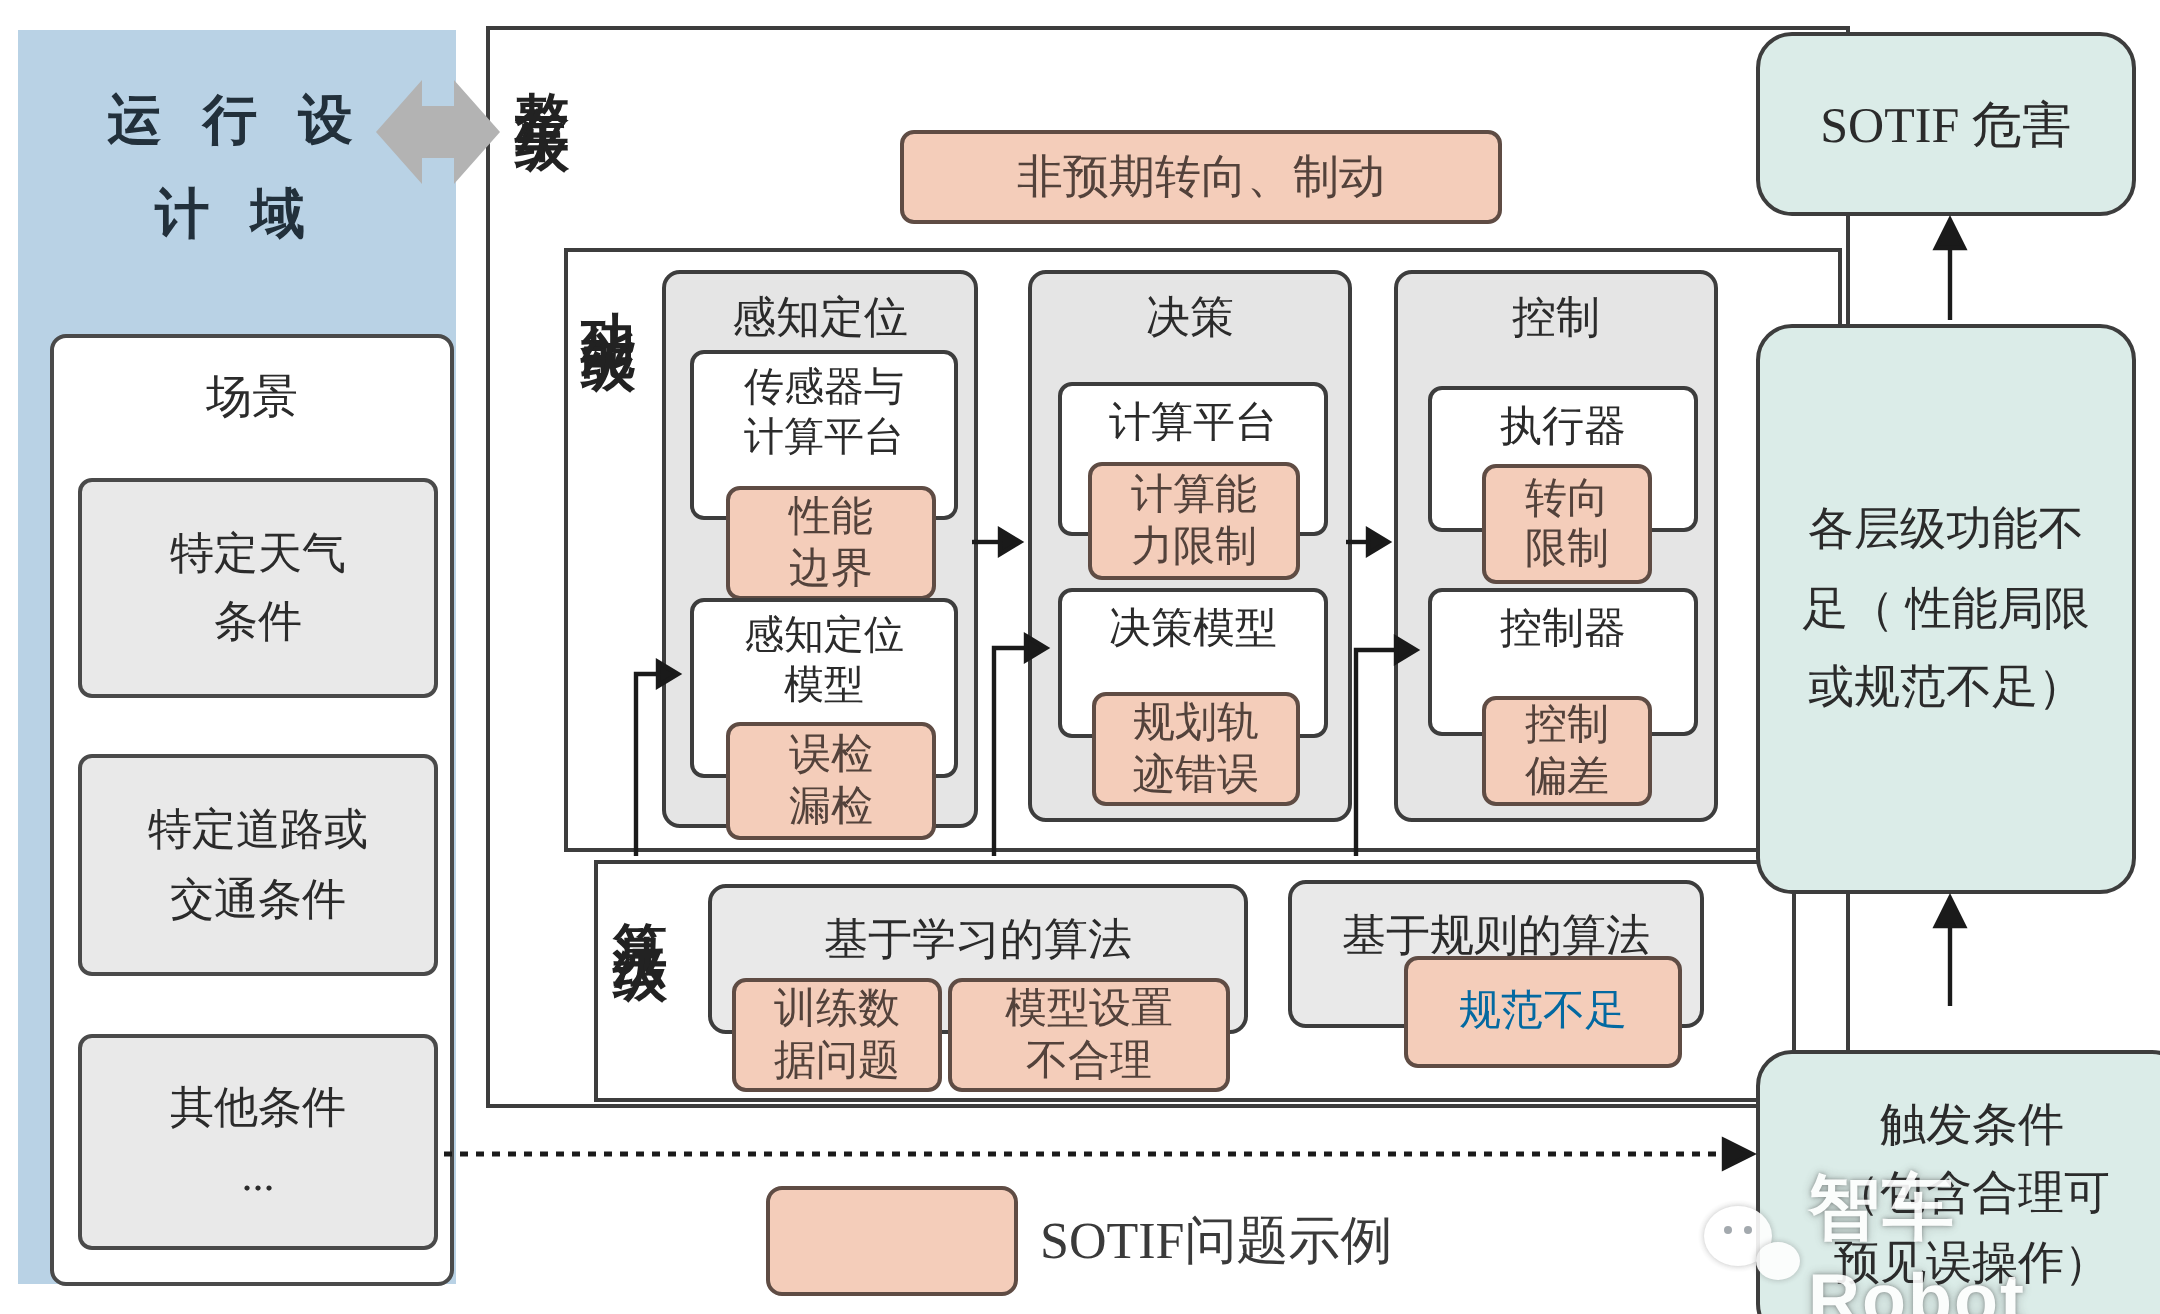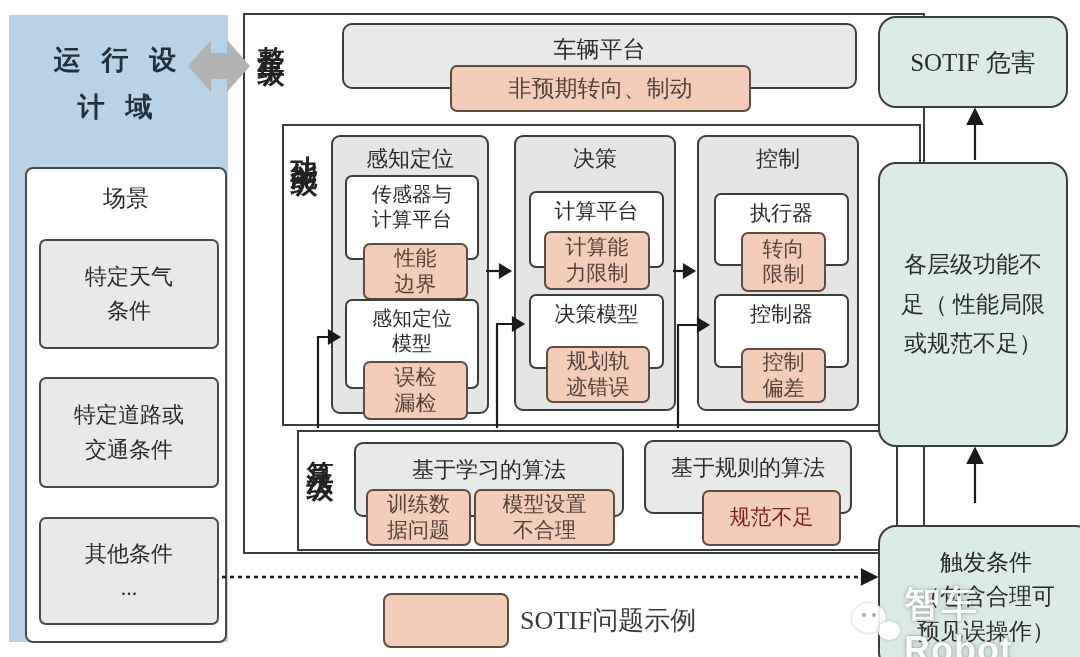--- a/index.html
+++ b/index.html
@@ -64,21 +64,21 @@
 
   
   #algorithm-box{left:52px;top:415px;width:597px;height:117px;background:#ffffff;border:2px solid #3d3d3d;}
   #algorithm-label{left:7px;top:7px;}
   .algo-group{background:#e9e9e9;border:2px solid #3d3d3d;border-radius:9px;font-size:22px;
               padding-top:11px;box-sizing:border-box;}
   #algo-group1{left:55px;top:10px;width:270px;height:75px;}
   #algo-g1-issue1{left:67px;top:57px;width:101px;height:53px;}
   #algo-g1-issue2{left:175px;top:57px;width:137px;height:53px;}
   #algo-group2{left:345px;top:8px;width:208px;height:74px;}
-  #algo-g2-issue1{left:403px;top:58px;width:135px;height:52px;color:#7f1d1d;}
+  #algo-g2-issue1{left:403px;top:46px;width:135px;height:52px;color:#0369a1;}
 
   
   .cyan{background:#dbece8;border:2px solid #3d3d3d;border-radius:18px;box-sizing:border-box;}
   #hazard-box{left:878px;top:16px;width:190px;height:92px;font-size:25px;}
   #insufficiency-box{left:878px;top:162px;width:190px;height:285px;font-size:23px;line-height:1.72;}
   #trigger-box{left:878px;top:525px;width:216px;height:145px;font-size:23px;line-height:1.5;}
 
   
   #legend-swatch{left:383px;top:593px;width:122px;height:51px;border-radius:8px;}
   #legend-label{left:520px;top:603px;font-size:26px;color:#3a3a3a;}
@@ -111,21 +111,20 @@
 条件</div>
       <div id="scene-item-2" class="abs scene-item center ml">特定道路或
 交通条件</div>
       <div id="scene-item-3" class="abs scene-item center ml">其他条件
 ...</div>
     </div>
   </div>
 
   <div id="vehicle-box" class="abs">
     <div id="vehicle-label" class="abs vlabel">整车级</div>
-    <div id="platform-box" class="abs topcenter">车辆平台</div>
     <div id="platform-issue" class="abs pink center">非预期转向、制动</div>
 
     <div id="function-box" class="abs">
       <div id="function-label" class="abs vlabel">功能级</div>
 
       <div id="col-perception" class="abs col">
         <div class="col-title">感知定位</div>
         <div id="p-block1" class="abs wblock topcenter ml">传感器与
 计算平台</div>
         <div id="p-issue1" class="abs pink pissue center ml">性能

